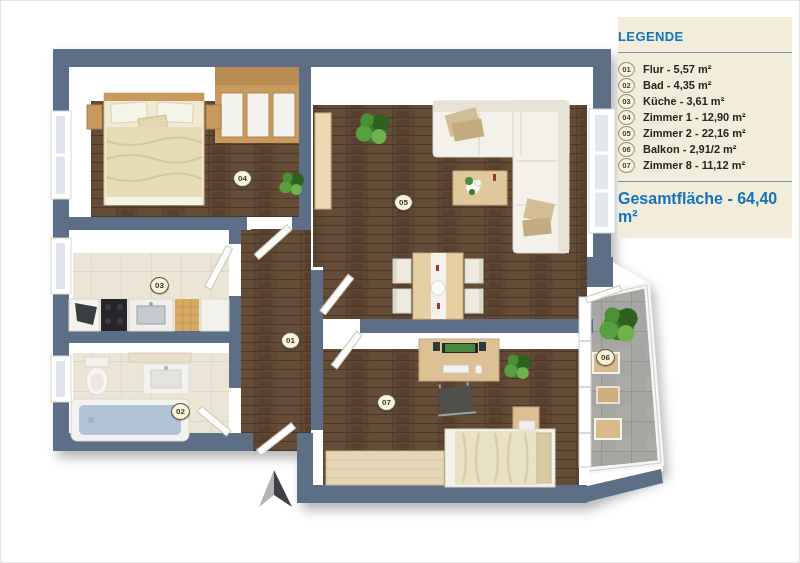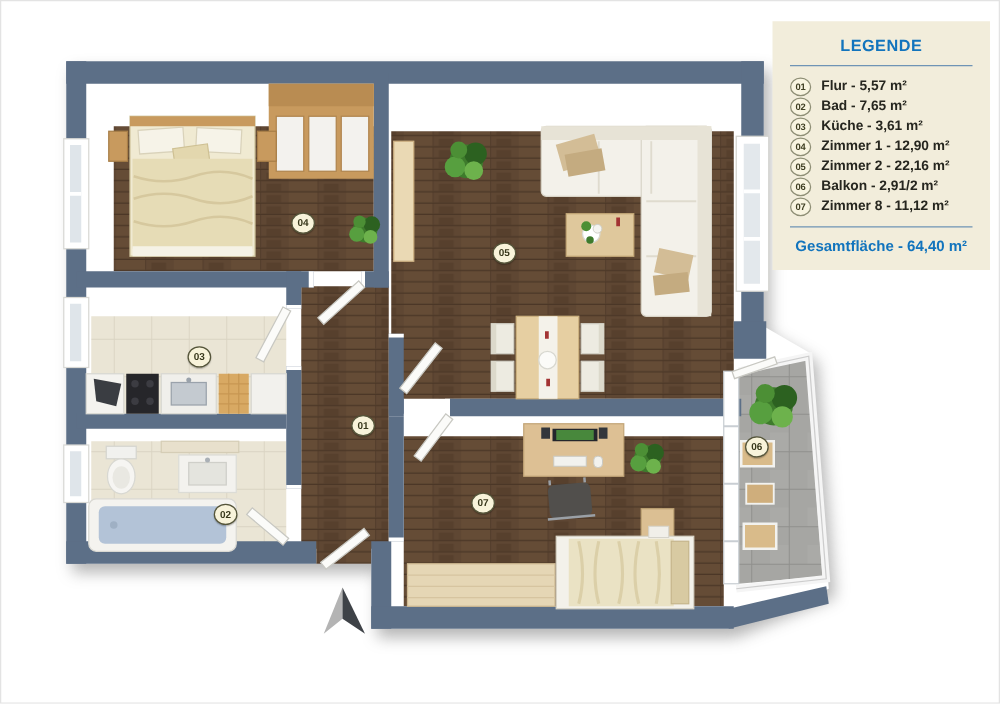--- a/index.html
+++ b/index.html
@@ -16,30 +16,30 @@
     position:absolute;width:17px;height:15px;border-radius:50%;
     background:#f8f3da;border:1px solid #55553a;
     font-size:8px;font-weight:bold;color:#38381c;
     display:flex;align-items:center;justify-content:center;
     box-shadow:0 1px 1px rgba(0,0,0,.25);
   }
 
   
   .legend{
     position:absolute;left:617px;top:16px;width:174px;
-    background:#f2eddb;padding:12px 14px;box-sizing:border-box;text-align:center;
+    background:#f2eddb;padding:12px 0;box-sizing:border-box;
   }
   .legend-title{color:#1274bd;font-weight:bold;font-size:13px;letter-spacing:.4px;}
   .legend-sep{border-top:1px solid #6f94b5;margin:8px 0;}
   .legend-row{display:flex;align-items:center;gap:8px;height:16px;
     font-size:11px;font-weight:600;color:#26261f;}
   .chip{flex:none;width:15px;height:13px;border:1px solid #8f8f76;border-radius:50%;
     background:#f8f4e0;font-size:7.5px;font-weight:bold;color:#3f3f22;
     display:flex;align-items:center;justify-content:center;}
-  .legend-total{color:#1274bd;font-weight:bold;font-size:12px;margin-top:2px;}
+  .legend-total{color:#1274bd;font-weight:bold;font-size:16px;margin-top:2px;}
 </style>
 </head>
 <body>
 
 <div class="canvas">
 
   <svg class="plan-svg" width="800" height="563" viewBox="0 0 800 563">
     <defs>
       <pattern id="wood" width="46" height="9" patternUnits="userSpaceOnUse">
         <rect width="46" height="9" fill="#5f4733"></rect>
@@ -301,21 +301,21 @@
   <div class="legend">
     <div class="legend-title">LEGENDE</div>
     <div class="legend-sep"></div>
     <div>
       <div class="legend-row">
         <span class="chip">01</span>
         <span>Flur - 5,57 m²</span>
       </div>
       <div class="legend-row">
         <span class="chip">02</span>
-        <span>Bad - 7,65 m²</span>
+        <span>Bad - 4,35 m²</span>
       </div>
       <div class="legend-row">
         <span class="chip">03</span>
         <span>Küche - 3,61 m²</span>
       </div>
       <div class="legend-row">
         <span class="chip">04</span>
         <span>Zimmer 1 - 12,90 m²</span>
       </div>
       <div class="legend-row">

